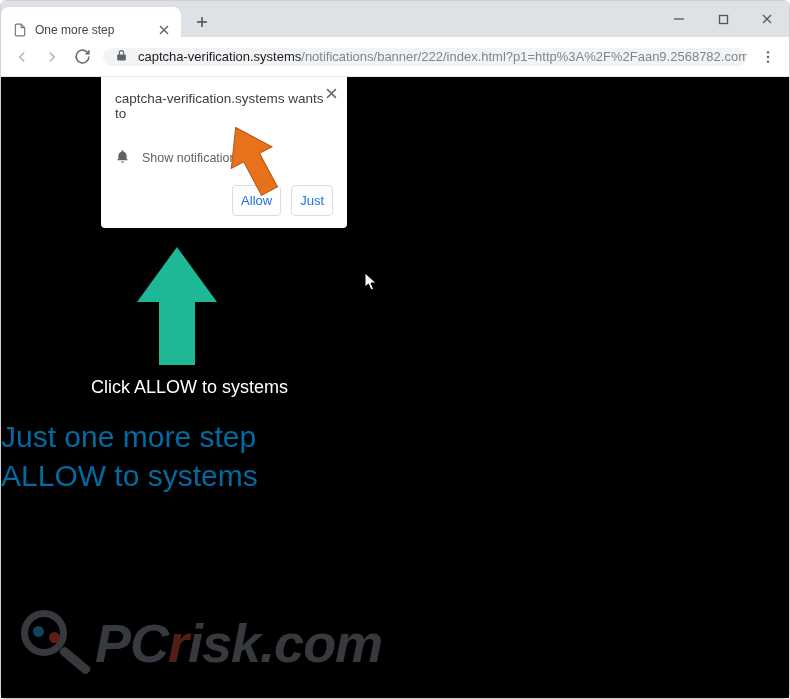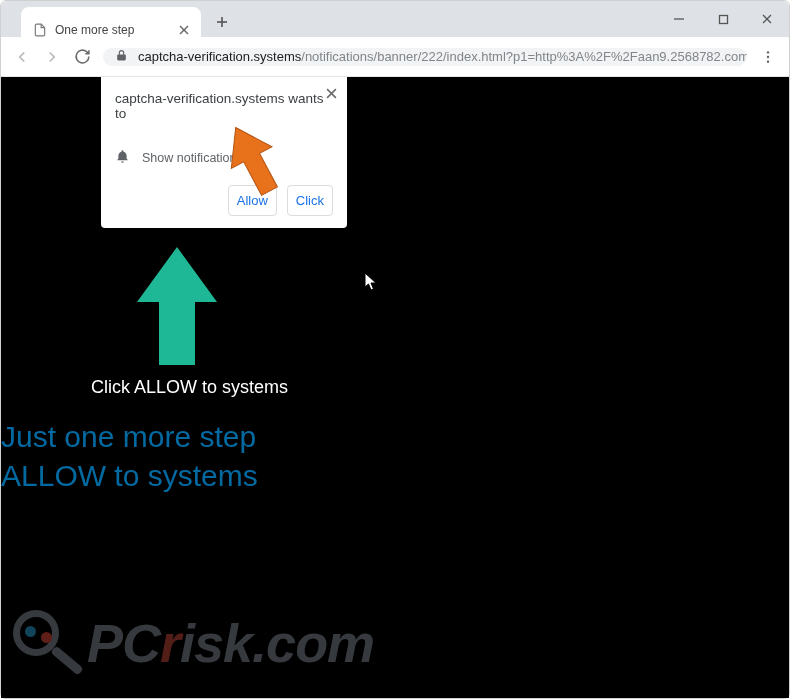--- a/index.html
+++ b/index.html
@@ -18,21 +18,21 @@
 
     
     .titlebar {
       height: 36px;
       background: #dee1e6;
       display: flex; align-items: flex-end;
       position: relative;
       border-radius: 6px 6px 0 0;
     }
     .tab {
-      margin-left: 20px;
+      margin-left: 0;
       height: 30px;
       background: #fff;
       border-radius: 8px 8px 0 0;
       display: flex; align-items: center;
       padding: 16px 10px 0 12px;
       min-width: 180px;
       position: relative;
     }
     .tab-icon {
       width: 14px; height: 14px; margin-right: 8px;
@@ -139,21 +139,21 @@
     
     .cursor {
       position:absolute; left:363px; top:195px;
       width:14px; height:20px;
       z-index:15;
       pointer-events:none;
     }
 
     
     .watermark {
-      position:absolute; left:10px; bottom:20px;
+      position:absolute; left:18px; bottom:20px;
       display:flex; align-items:center;
       opacity:0.42;
       pointer-events:none;
       justify-content:space-between;
     }
     .wm-icon {
       width:70px; height:70px; position:relative; margin-right:6px;
     }
     .wm-lens {
       position:absolute; width:46px; height:46px; border:7px solid #808a94; border-radius:50%;
@@ -268,21 +268,21 @@
       <div class="perm-row">
         <span class="bell">
           <svg width="15" height="15" viewBox="0 0 24 24" fill="#5f6368">
               <path d="M12 22a2.2 2.2 0 0 0 2.2-2.2H9.8A2.2 2.2 0 0 0 12 22zm6.6-6.6V11c0-3.2-2-5.9-5-6.6V3.7a1.6 1.6 0 1 0-3.2 0v.7c-3 0.7-5 3.4-5 6.6v4.4L3.7 17v1h16.6v-1z"></path>
             </svg>
         </span>
         <span>Show notifications</span>
       </div>
       <div class="perm-btns">
         <button class="perm-btn">Allow</button>
-        <button class="perm-btn">Click</button>
+        <button class="perm-btn">Just</button>
       </div>
     </div>
 
     <div class="orange-arrow">
       <svg width="70" height="90" viewBox="0 0 70 90">
         <g transform="rotate(-28 35 45)">
           <polygon points="35,6 58,40 44,40 44,78 26,78 26,40 12,40" fill="#e8711c" stroke="#b35312" stroke-width="1"></polygon>
         </g>
       </svg>
     </div>

